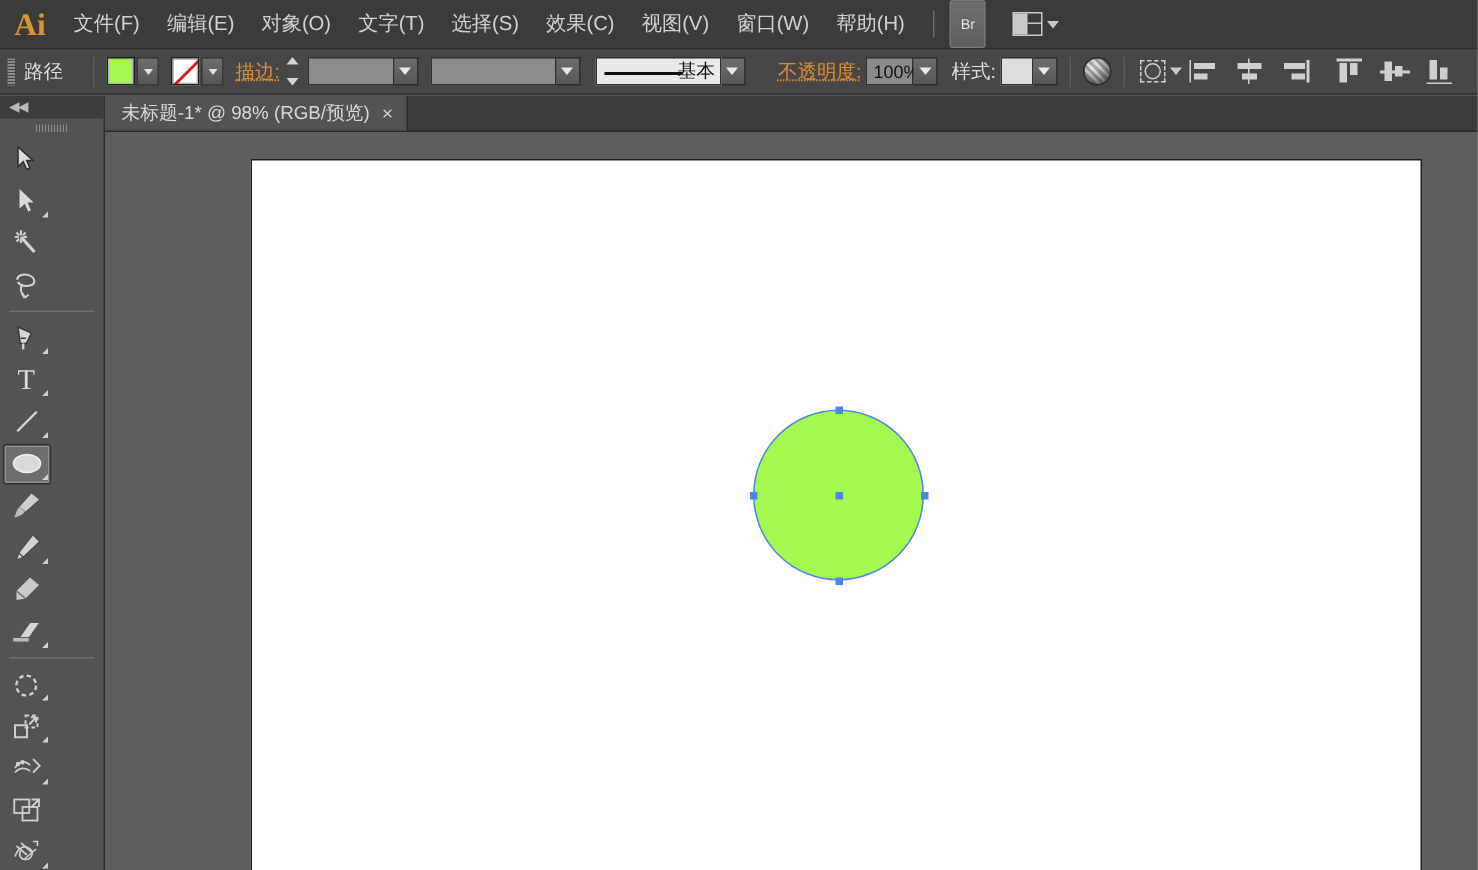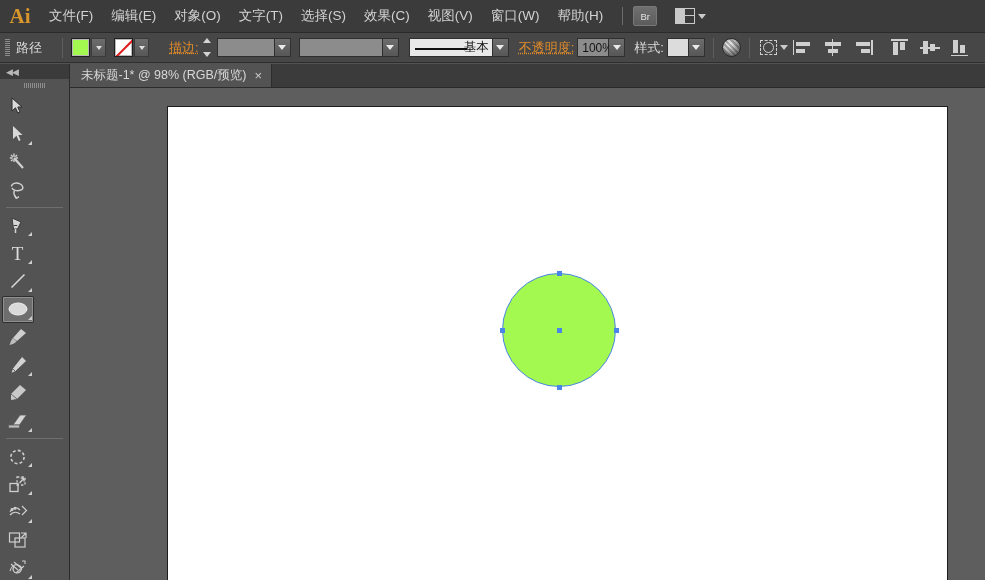--- a/index.html
+++ b/index.html
@@ -22,21 +22,21 @@
     width:40px;height:33px;display:flex;align-items:center;justify-content:center;
     color:#d8952c;font-size:21px;font-weight:bold;letter-spacing:0px;
     font-family:"Liberation Serif","DejaVu Serif",serif;
   }
   .menu-item{
     padding:0 9px;height:33px;display:flex;align-items:center;
     color:#d2d2d2;font-size:13.5px;white-space:nowrap;cursor:default;
   }
   .menu-sep{width:1px;height:18px;background:#6a6a6a;margin:0 10px;}
   .br-btn{
-    width:24px;height:20px;border:1px solid #787878;border-radius:2px;
+    width:24px;height:32px;border:1px solid #787878;border-radius:2px;
     background:linear-gradient(#6f6f6f,#5c5c5c);
     color:#e2e2e2;font-size:9.5px;display:flex;align-items:center;justify-content:center;
   }
   .arrange-btn{display:flex;align-items:center;gap:3px;margin-left:18px;}
   .arrange-ico{width:20px;height:16px;border:1.5px solid #c9c9c9;display:flex;}
   .arrange-ico i{display:block;background:#c9c9c9;}
   .arrange-ico .l{width:50%;height:100%;background:#c9c9c9;}
   .arrange-ico .r{width:50%;height:100%;display:flex;flex-direction:column;}
   .arrange-ico .r i{width:100%;height:50%;border-bottom:1.5px solid #c9c9c9;background:transparent;}
   .caret-d{
@@ -243,42 +243,42 @@
         </div>
     </div>
 
     <div class="swatch-grp" style="margin-left:8px">
       <div class="swatch none"></div>
       <div class="mini-dd">
           <span class="caret-d"></span>
         </div>
     </div>
 
-    <div class="ctrl-label orange" style="margin-left:20px">描边:</div>
+    <div class="ctrl-label orange" style="margin-left:8px">描边:</div>
 
     <div class="spinner">
         <i class="up"></i>
         <i class="dn"></i>
       </div>
     <div class="field" style="width:58px;margin-left:2px"></div>
     <div class="field-dd">
         <span class="caret-d"></span>
       </div>
 
     <div class="field" style="width:84px;margin-left:8px"></div>
     <div class="field-dd">
         <span class="caret-d"></span>
       </div>
 
     <div class="brush-prev" style="margin-left:10px">基本</div>
     <div class="field-dd">
         <span class="caret-d"></span>
       </div>
 
-    <div class="ctrl-label orange" style="margin-left:10px">不透明度:</div>
+    <div class="ctrl-label orange" style="margin-left:22px">不透明度:</div>
     <div class="field" style="width:32px;margin-left:3px">100%</div>
     <div class="field-dd">
         <span class="caret-d"></span>
       </div>
 
     <div class="ctrl-label" style="margin-left:9px">样式:</div>
     <div class="style-sw" style="margin-left:3px"></div>
     <div class="field-dd">
         <span class="caret-d"></span>
       </div>

